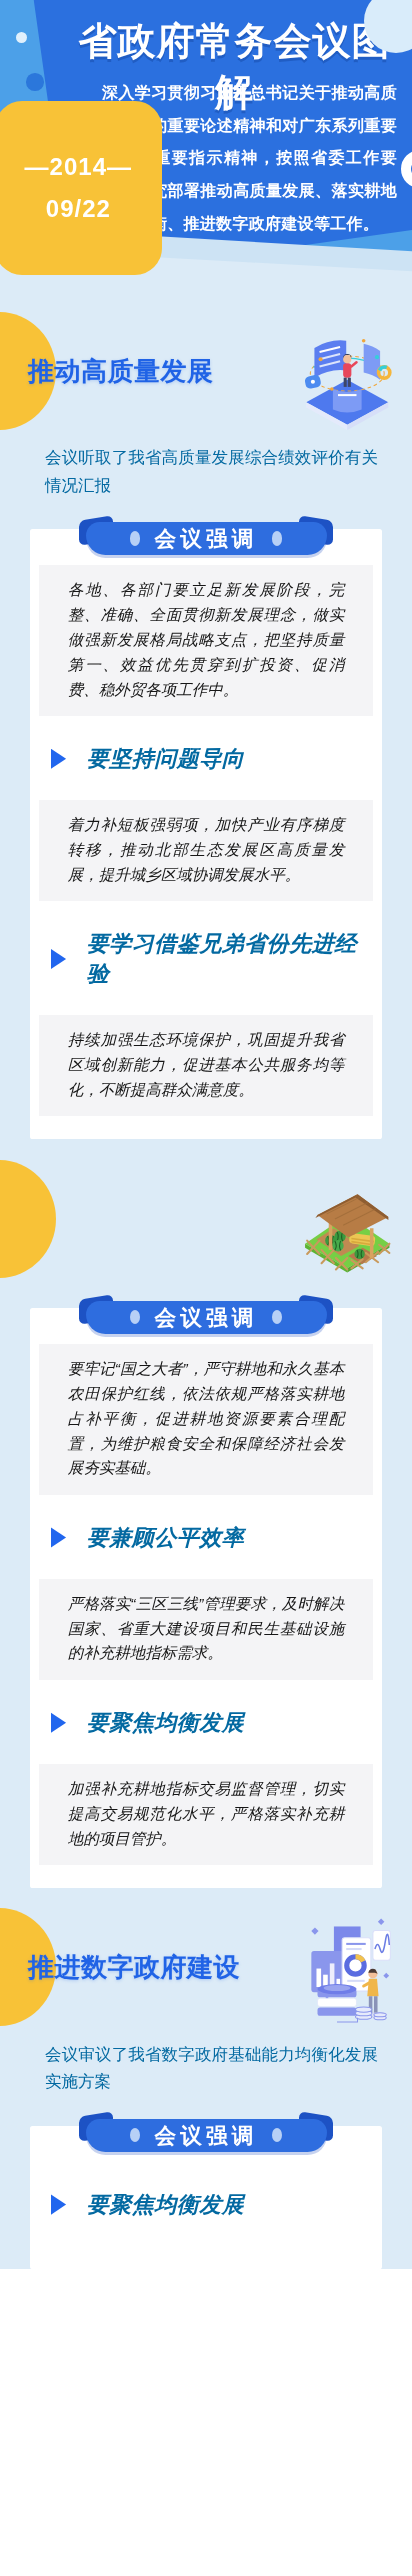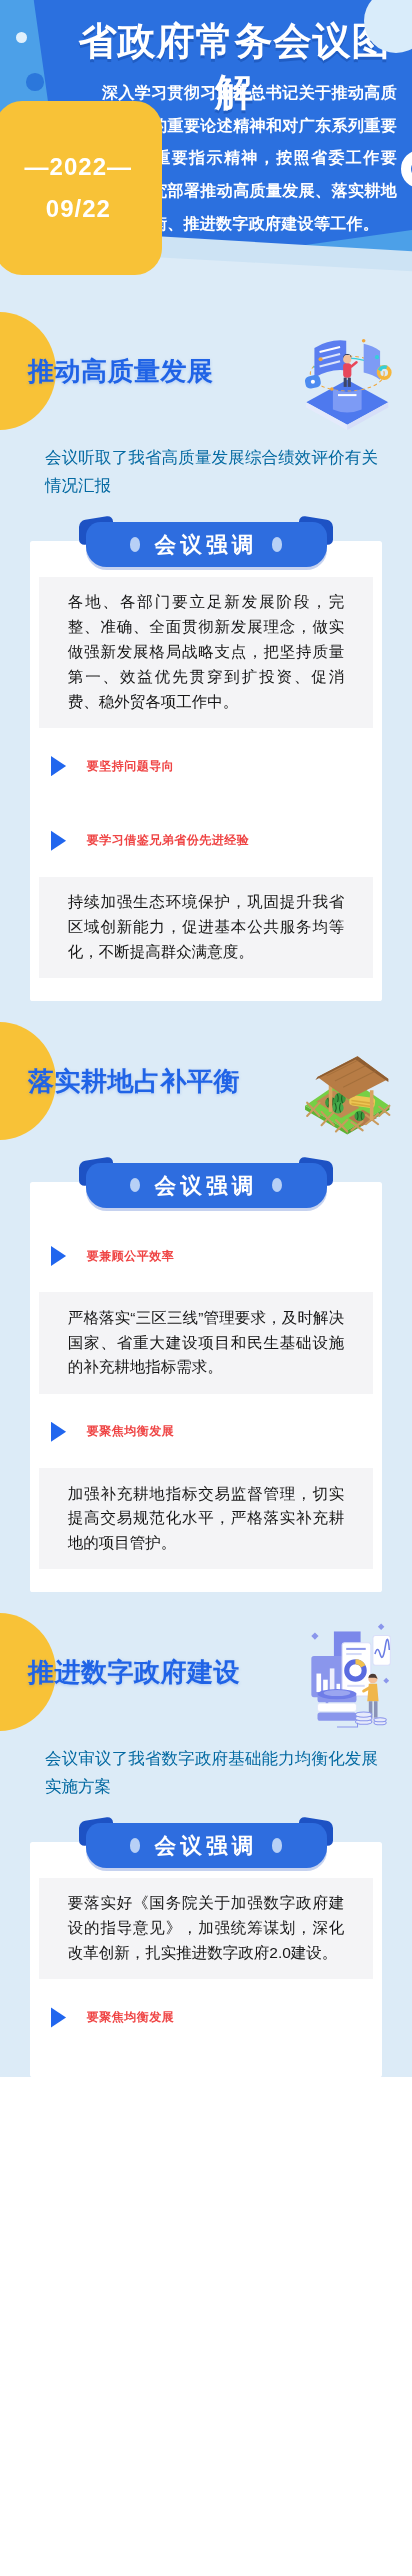--- a/index.html
+++ b/index.html
@@ -64,51 +64,51 @@
   .topic-intro{
     margin:14.4px 34px 0 45px;font-size:16.5px;line-height:1.66;color:#0369a1;
     text-align:justify;
   }
   
   .ribbon{position:relative;width:241px;margin:23px auto -26px;z-index:2;}
   .ribbon .tab{position:absolute;top:-4.1px;width:34px;height:25px;background:var(--ribbon-tab);border-radius:6.2px;}
   .ribbon .tab.left{left:-6.2px;transform:skewY(-9deg);}
   .ribbon .tab.right{right:-6.2px;transform:skewY(9deg);}
   .ribbon-bar{
-    position:relative;height:45px;background:var(--ribbon-blue);
+    position:relative;height:33px;background:var(--ribbon-blue);
     border-radius:14.4px 14.4px 20.6px 20.6px;
     display:flex;align-items:center;justify-content:center;gap:14.4px;
     box-shadow:0 3.1px 0 rgba(27,77,190,.25);
   }
   .ribbon-dot{width:10.3px;height:14.4px;border-radius:50%;background:#B7D0F6;}
   .ribbon-label{font-size:21.6px;font-weight:900;color:#fff;letter-spacing:4.1px;}
   
-  .card{margin:0 30px;background:#fff;border-radius:2.6px;padding:36px 0 23px;position:relative;z-index:1;}
+  .card{margin:0 30px;background:#fff;border-radius:2.6px;padding:36px 0 23px;position:relative;z-index:1;font-style:italic;}
   .gray{
     margin:0 8.8px;padding:13.4px 29px;background:var(--gray-block);
     font-size:15.5px;line-height:1.6;color:#161616;text-align:justify;
   }
   .bullet{display:flex;align-items:center;gap:20.6px;padding:28px 10.3px 26px 20.6px;}
   .tri{flex:0 0 auto;width:15.5px;height:20.6px;background:var(--bullet-blue);
     clip-path:polygon(0 0,100% 50%,0 100%);}
-  .btxt{font-size:12px;font-weight:800;color:#ef4444;letter-spacing:0.5px;}
+  .btxt{font-size:22px;font-weight:800;color:#0369a1;letter-spacing:0.5px;}
 </style>
 </head>
 <body>
 
 <header class="hero">
   <div class="hero-panel"></div>
   <span class="dot-white"></span>
   <span class="dot-blue"></span>
   <span class="circle-pale"></span>
   <span class="ring-white"></span>
   <h1 class="hero-title">省政府常务会议图解</h1>
   <p class="hero-intro">深入学习贯彻习近平总书记关于推动高质量发展的重要论述精神和对广东系列重要讲话、重要指示精神，按照省委工作要求，研究部署推动高质量发展、落实耕地占补平衡、推进数字政府建设等工作。</p>
   <div class="date-badge">
-    <span>—2022—</span>
+    <span>—2014—</span>
     <span>09/22</span>
   </div>
   <div class="wedge1"></div>
   <div class="wedge2"></div>
 </header>
 
 <main class="sections">
   <section class="topic">
     <div class="topic-head">
       <span class="yellow-dot"></span>
@@ -153,32 +153,32 @@
         <span class="ribbon-label">会议强调</span>
         <span class="ribbon-dot"></span>
       </div>
     </div>
     <div class="card">
         <div class="gray">各地、各部门要立足新发展阶段，完整、准确、全面贯彻新发展理念，做实做强新发展格局战略支点，把坚持质量第一、效益优先贯穿到扩投资、促消费、稳外贸各项工作中。</div>
         <div class="bullet">
           <span class="tri"></span>
           <span class="btxt">要坚持问题导向</span>
         </div>
+        <div class="gray">着力补短板强弱项，加快产业有序梯度转移，推动北部生态发展区高质量发展，提升城乡区域协调发展水平。</div>
         <div class="bullet">
           <span class="tri"></span>
           <span class="btxt">要学习借鉴兄弟省份先进经验</span>
         </div>
         <div class="gray">持续加强生态环境保护，巩固提升我省区域创新能力，促进基本公共服务均等化，不断提高群众满意度。</div>
       </div>
   </section>
 
   <section class="topic">
     <div class="topic-head">
       <span class="yellow-dot"></span>
-      <h2 class="topic-title">落实耕地占补平衡</h2>
       <span class="topic-art">
   <svg viewBox="0 0 175 200" xmlns="http://www.w3.org/2000/svg">
     <polygon points="88,92 170,148 88,196 6,148" fill="#76CF45"></polygon>
     <polygon points="6,148 88,196 88,204 6,156" fill="#5DB433"></polygon>
     <polygon points="170,148 88,196 88,204 170,156" fill="#54A82E"></polygon>
     <polygon points="62,118 112,152 76,172 28,140" fill="#C08A52"></polygon>
     <polygon points="118,156 146,172 116,188 90,172" fill="#B5794A"></polygon>
     <g stroke="#C99A5C" stroke-width="4" stroke-linecap="round">
       <line x1="10" y1="142" x2="34" y2="168"></line>
               <line x1="34" y1="142" x2="10" y2="168"></line>
@@ -225,20 +225,21 @@
     <div class="ribbon">
       <span class="tab left"></span>
       <span class="tab right"></span>
       <div class="ribbon-bar">
         <span class="ribbon-dot"></span>
         <span class="ribbon-label">会议强调</span>
         <span class="ribbon-dot"></span>
       </div>
     </div>
     <div class="card">
+        <div class="gray">要牢记“国之大者”，严守耕地和永久基本农田保护红线，依法依规严格落实耕地占补平衡，促进耕地资源要素合理配置，为维护粮食安全和保障经济社会发展夯实基础。</div>
         <div class="bullet">
           <span class="tri"></span>
           <span class="btxt">要兼顾公平效率</span>
         </div>
         <div class="gray">严格落实“三区三线”管理要求，及时解决国家、省重大建设项目和民生基础设施的补充耕地指标需求。</div>
         <div class="bullet">
           <span class="tri"></span>
           <span class="btxt">要聚焦均衡发展</span>
         </div>
         <div class="gray">加强补充耕地指标交易监督管理，切实提高交易规范化水平，严格落实补充耕地的项目管护。</div>
@@ -302,21 +303,20 @@
     <div class="ribbon">
       <span class="tab left"></span>
       <span class="tab right"></span>
       <div class="ribbon-bar">
         <span class="ribbon-dot"></span>
         <span class="ribbon-label">会议强调</span>
         <span class="ribbon-dot"></span>
       </div>
     </div>
     <div class="card">
-        <div class="gray">要落实好《国务院关于加强数字政府建设的指导意见》，加强统筹谋划，深化改革创新，扎实推进数字政府2.0建设。</div>
         <div class="bullet">
           <span class="tri"></span>
           <span class="btxt">要聚焦均衡发展</span>
         </div>
       </div>
   </section>
 </main>
 
 
 </body></html>

